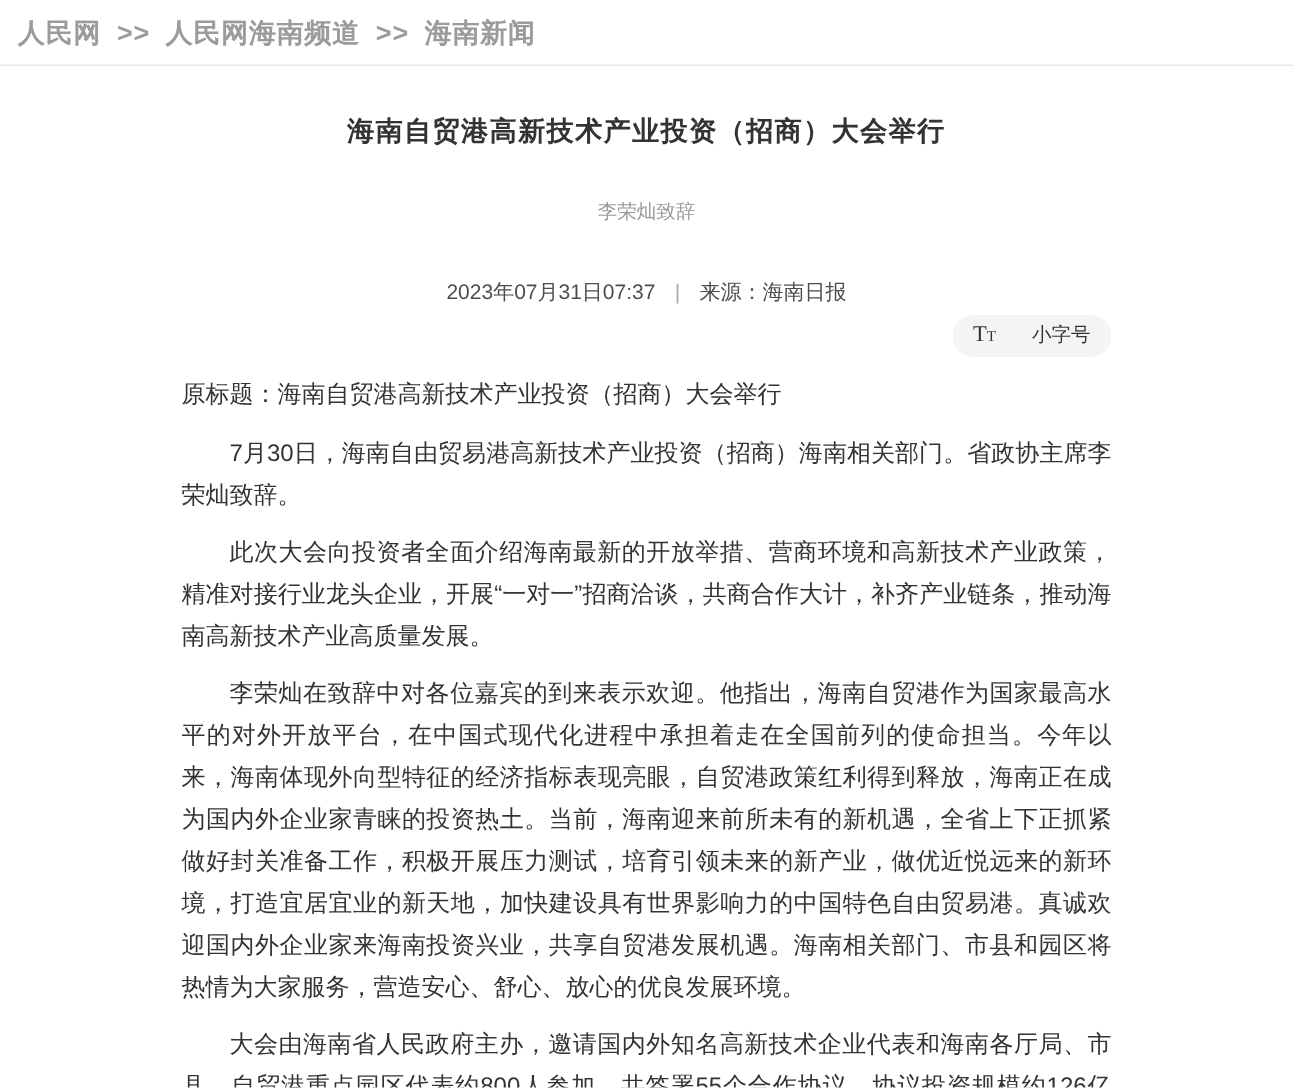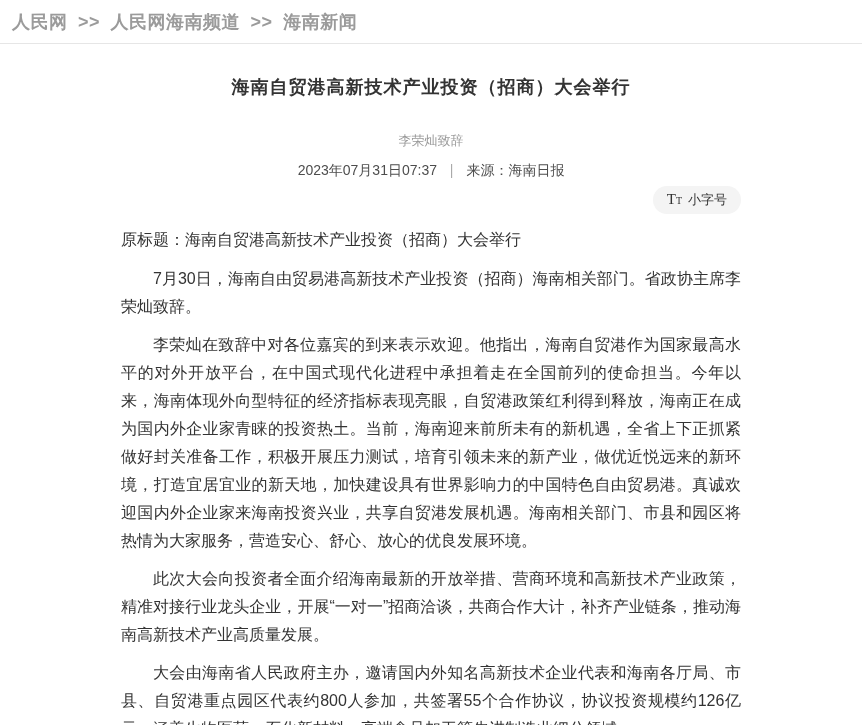--- a/index.html
+++ b/index.html
@@ -40,42 +40,42 @@
     letter-spacing: 1px;
     line-height: 34px;
   }
   .subtitle {
     margin-top: 28px;
     text-align: center;
     font-size: 13px;
     color: #999999;
   }
   .meta {
-    margin-top: 12px;
+    margin-top: 36px;
     text-align: center;
     font-size: 14px;
     color: #4d4d4d;
   }
   .meta .meta-sep { margin: 0 9px; color: #aaaaaa; }
   .meta a { color: #4d4d4d; text-decoration: none; cursor: pointer; }
   .toolbar {
     margin-top: 6px;
     display: flex;
     justify-content: flex-end;
   }
   .font-size-btn {
     background: #f4f4f4;
     border: none;
     border-radius: 14px;
     padding: 5px 14px;
     font-size: 13px;
     color: #333333;
     display: inline-flex;
     align-items: baseline;
-    gap: 6px;
+    gap: 24px;
     cursor: pointer;
     font-family: inherit;
     line-height: 16px;
   }
   .tt-icon { font-family: "Liberation Serif", "DejaVu Serif", serif; color: #333; }
   .tt-icon .t-big { font-size: 15px; }
   .tt-icon .t-small { font-size: 10px; }
   article.body {
     margin-top: 12px;
     font-size: 16px;
@@ -115,19 +115,19 @@
   <div class="toolbar">
     <button class="font-size-btn">
       <span class="tt-icon"><span class="t-big">T</span><span class="t-small">T</span></span>
       <span>小字号</span>
     </button>
   </div>
 
   <article class="body">
     <p class="original-title">原标题：海南自贸港高新技术产业投资（招商）大会举行</p>
     <p class="para">7月30日，海南自由贸易港高新技术产业投资（招商）海南相关部门。省政协主席李荣灿致辞。</p>
+    <p class="para">此次大会向投资者全面介绍海南最新的开放举措、营商环境和高新技术产业政策，精准对接行业龙头企业，开展“一对一”招商洽谈，共商合作大计，补齐产业链条，推动海南高新技术产业高质量发展。</p>
     <p class="para">李荣灿在致辞中对各位嘉宾的到来表示欢迎。他指出，海南自贸港作为国家最高水平的对外开放平台，在中国式现代化进程中承担着走在全国前列的使命担当。今年以来，海南体现外向型特征的经济指标表现亮眼，自贸港政策红利得到释放，海南正在成为国内外企业家青睐的投资热土。当前，海南迎来前所未有的新机遇，全省上下正抓紧做好封关准备工作，积极开展压力测试，培育引领未来的新产业，做优近悦远来的新环境，打造宜居宜业的新天地，加快建设具有世界影响力的中国特色自由贸易港。真诚欢迎国内外企业家来海南投资兴业，共享自贸港发展机遇。海南相关部门、市县和园区将热情为大家服务，营造安心、舒心、放心的优良发展环境。</p>
-    <p class="para">此次大会向投资者全面介绍海南最新的开放举措、营商环境和高新技术产业政策，精准对接行业龙头企业，开展“一对一”招商洽谈，共商合作大计，补齐产业链条，推动海南高新技术产业高质量发展。</p>
     <p class="para">大会由海南省人民政府主办，邀请国内外知名高新技术企业代表和海南各厅局、市县、自贸港重点园区代表约800人参加，共签署55个合作协议，协议投资规模约126亿元，涵盖生物医药、石化新材料、高端食品加工等先进制造业细分领域。</p>
 
   </article>
 
 </main>
 
 </body></html>

